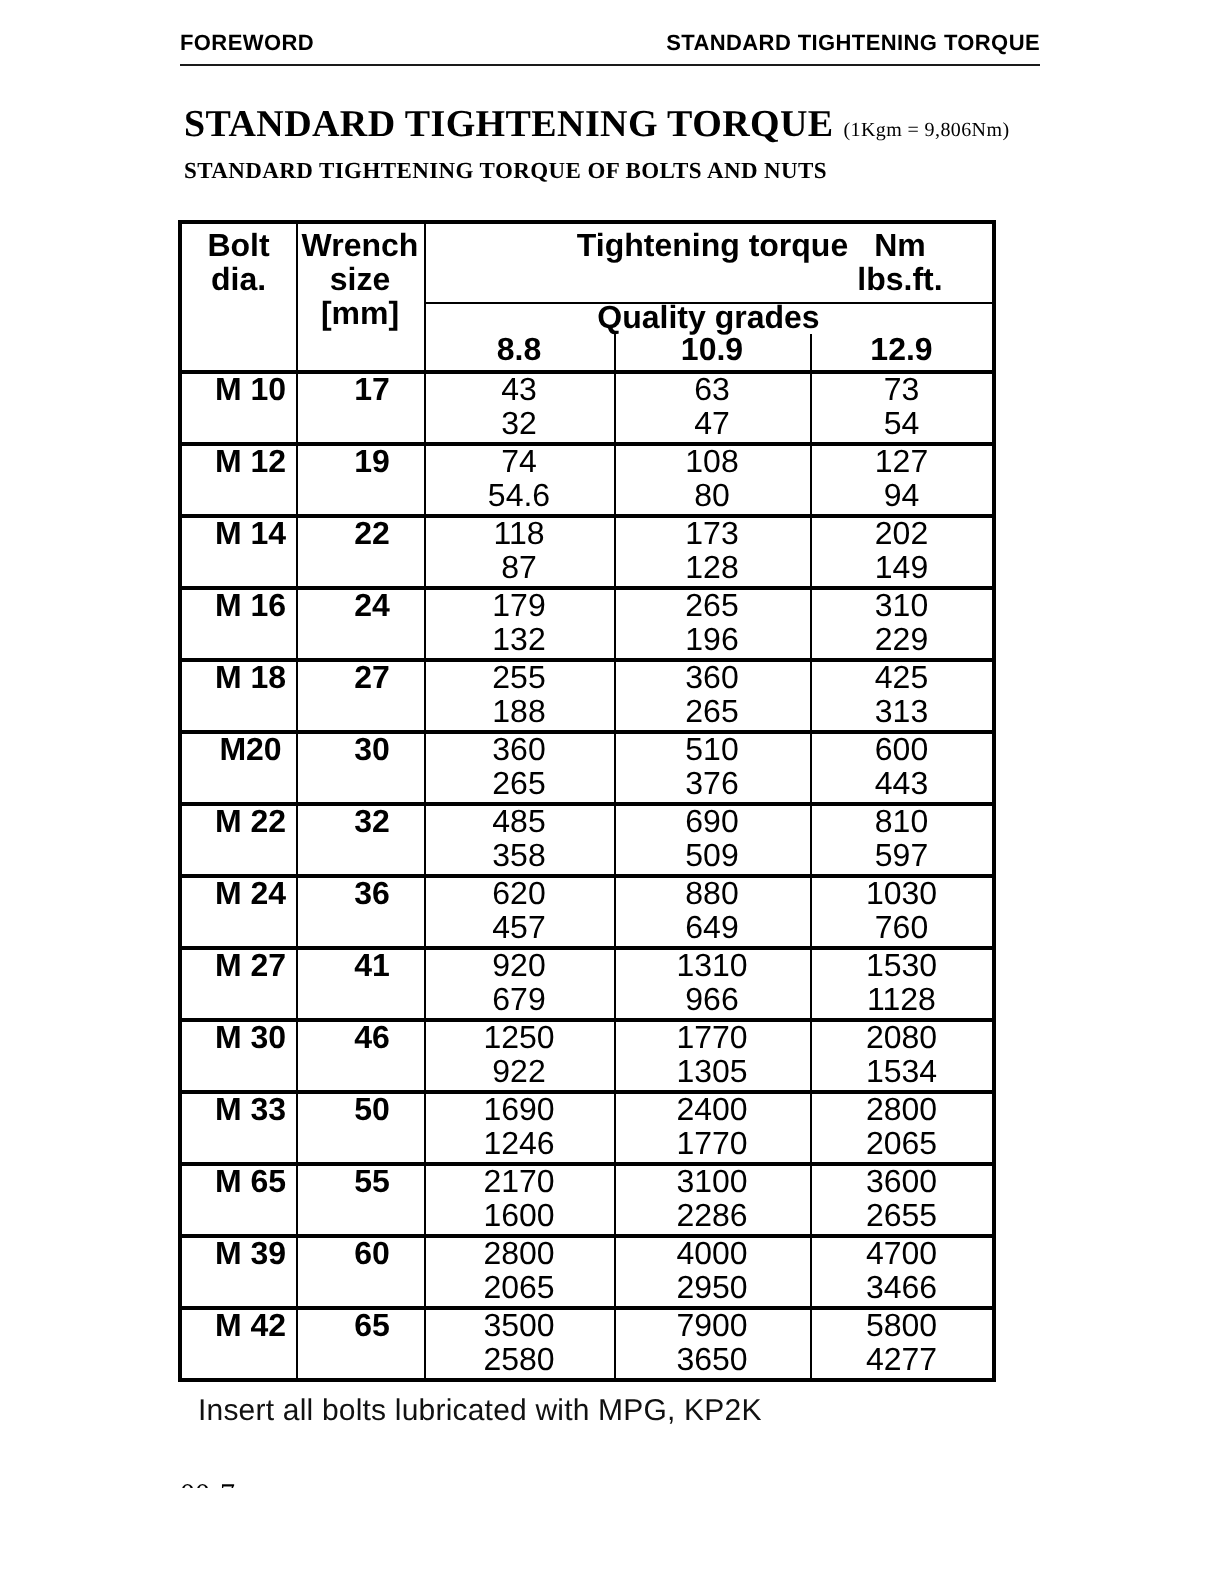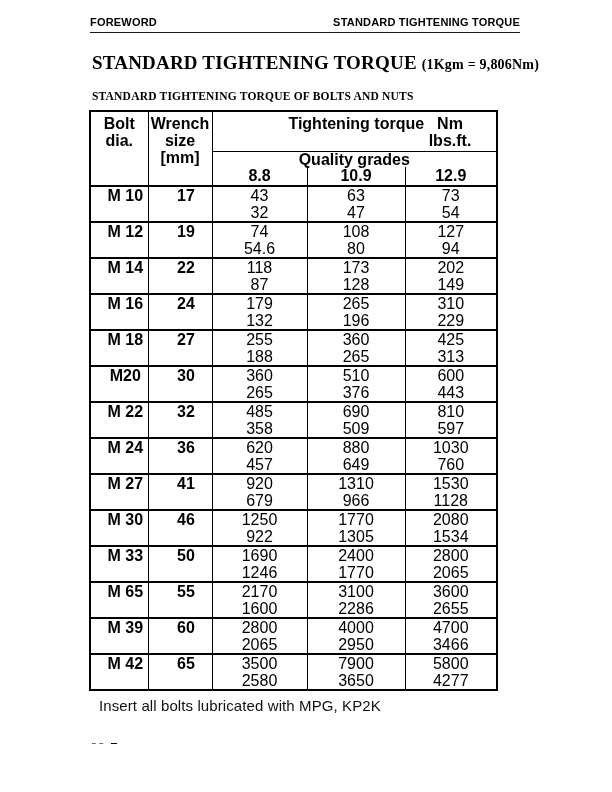--- a/index.html
+++ b/index.html
@@ -21,22 +21,22 @@
     display: flex; justify-content: space-between; align-items: flex-end;
     font-size: 11px; font-weight: bold;
     padding-bottom: 4px;
     border-bottom: 1.5px solid #1a1a1a;
     letter-spacing: 0.2px;
   }
 
   
   .title-block { position: absolute; left: 92px; top: 52px; font-family: "Liberation Serif", serif; }
   .doc-title { font-size: 19px; font-weight: bold; letter-spacing: 0.2px; line-height: 21px; white-space: nowrap; }
-  .doc-title-note { font-size: 14px; font-weight: bold; letter-spacing: 0.2px; }
-  .doc-subtitle { font-size: 11.5px; font-weight: bold; margin-top: 15px; letter-spacing: 0.2px; white-space: nowrap; }
+  .doc-title-note { font-size: 10px; font-weight: normal; letter-spacing: 0.2px; }
+  .doc-subtitle { font-size: 11.5px; font-weight: bold; margin-top: 4px; letter-spacing: 0.2px; white-space: nowrap; }
 
   
   table.torque {
     position: absolute; left: 89px; top: 110px;
     border-collapse: collapse; table-layout: fixed;
     width: 407px;
     border: 2px solid #000;
     font-size: 16px;
     color: #000;
   }

